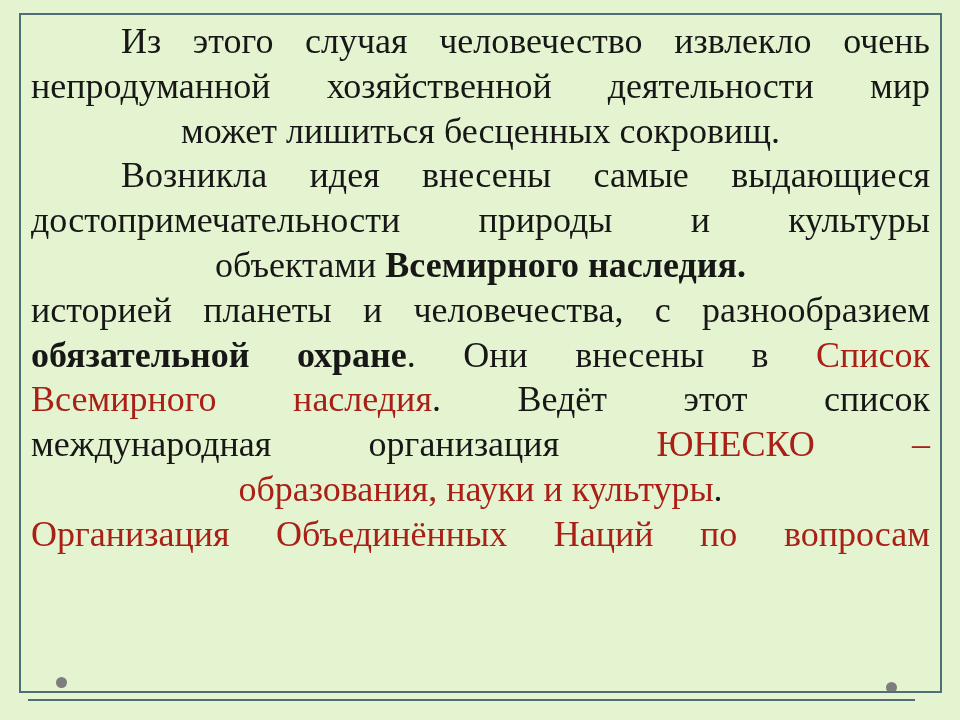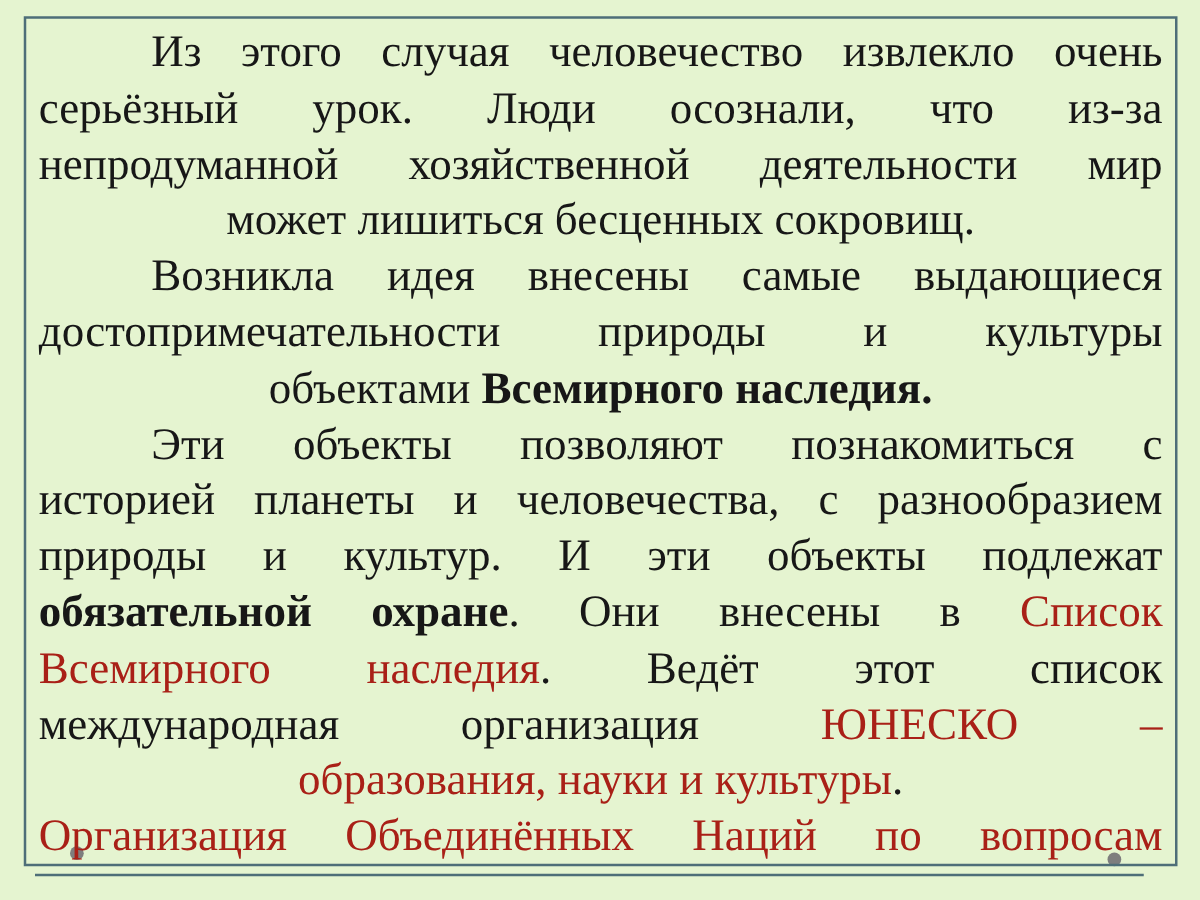--- a/index.html
+++ b/index.html
@@ -54,31 +54,28 @@
 <body>
 
 <div class="slide">
 
   <div class="dot dot-left"></div>
   <div class="dot dot-right"></div>
 
   <div class="content-box">
 
     <div class="line just ind"><span>Из этого случая человечество извлекло очень</span></div>
-    <div class="line just"><span>серьёзный урок. Люди осознали, что из-за</span></div>
     <div class="line just"><span>непродуманной хозяйственной деятельности мир</span></div>
     <div class="line"><span>может лишиться бесценных сокровищ.</span></div>
 
     <div class="line just ind"><span>Возникла идея внесены самые выдающиеся</span></div>
     <div class="line just"><span>достопримечательности природы и культуры</span></div>
     <div class="line"><span>объектами </span><span class="b">Всемирного наследия.</span></div>
 
-    <div class="line just ind"><span>Эти объекты позволяют познакомиться с</span></div>
     <div class="line just"><span>историей планеты и человечества, с разнообразием</span></div>
-    <div class="line just"><span>природы и культур. И эти объекты подлежат</span></div>
     <div class="line just"><span class="b">обязательной охране</span><span>. Они внесены в </span><span class="r">Список</span></div>
     <div class="line just"><span class="r">Всемирного наследия</span><span>. Ведёт этот список</span></div>
     <div class="line just"><span>международная организация </span><span class="r">ЮНЕСКО –</span></div>
     <div class="line"><span class="r">образования, науки и культуры</span><span>.</span></div>
     <div class="line just"><span class="r">Организация Объединённых Наций по вопросам</span></div>
 
   </div>
 
   <div class="bottom-rule"></div>
 

